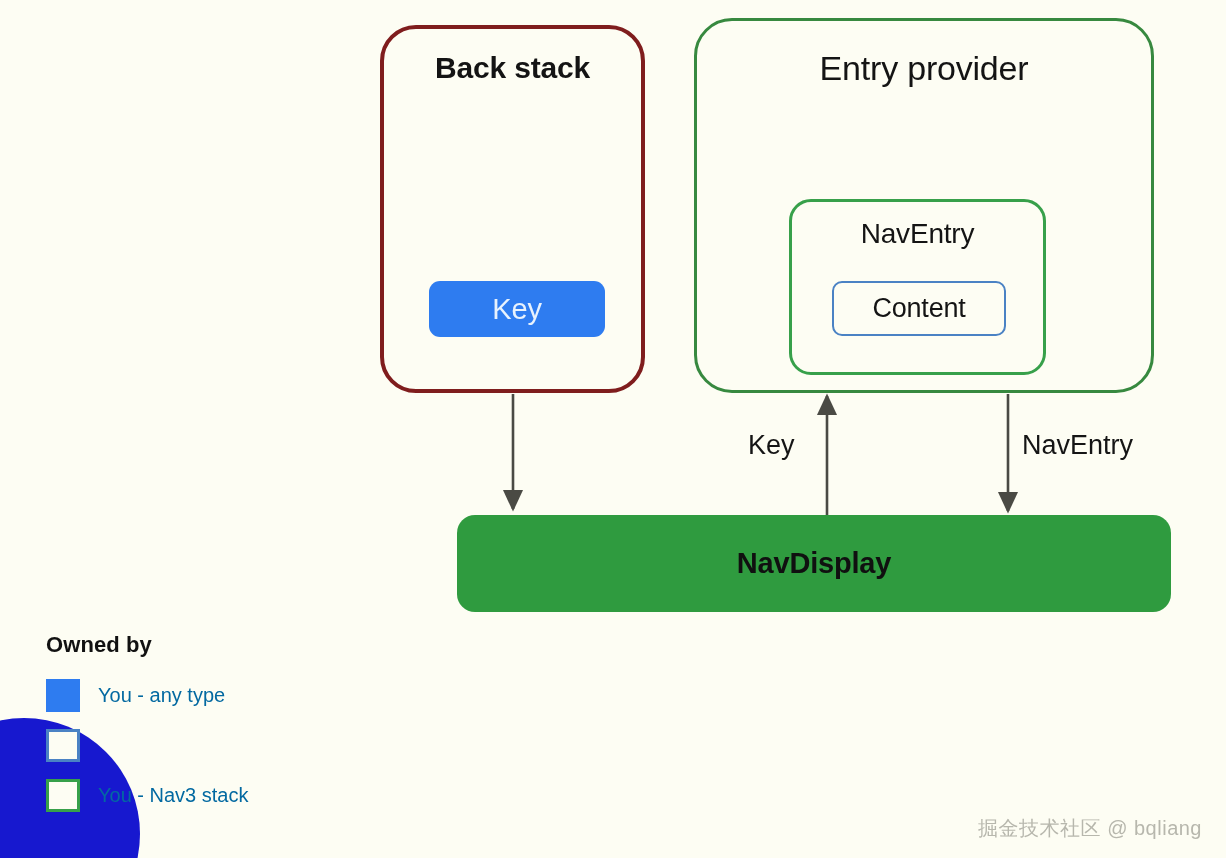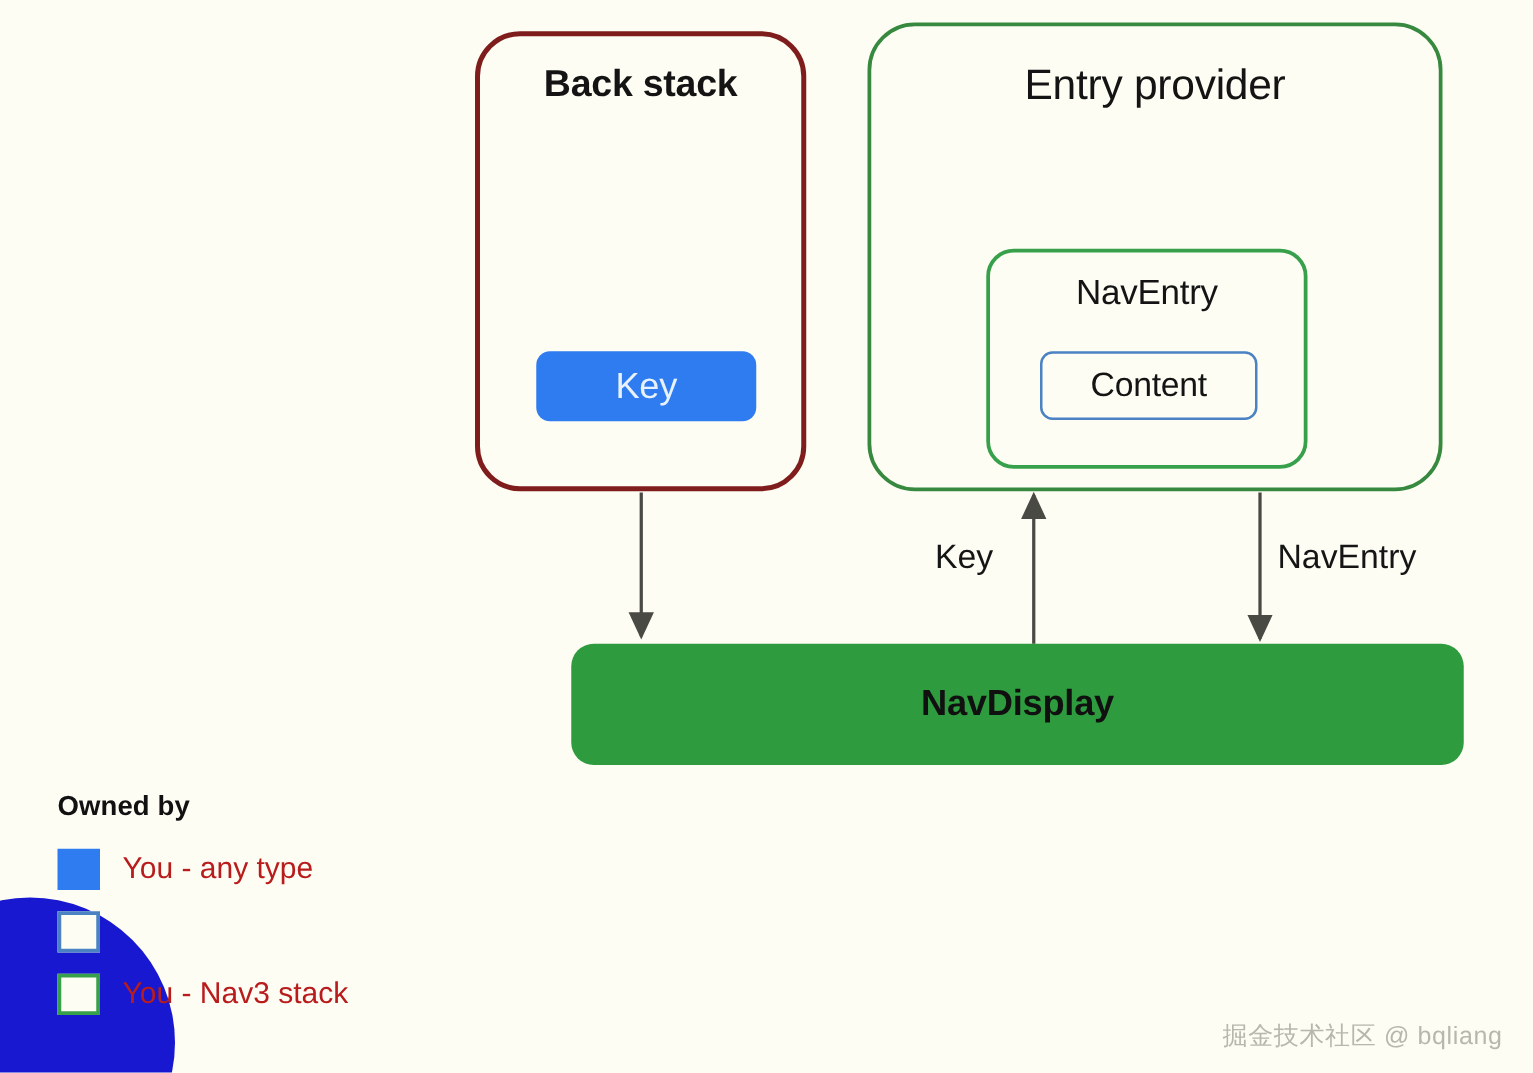--- a/index.html
+++ b/index.html
@@ -192,22 +192,22 @@
     height: 33px;
     box-sizing: border-box;
     flex: 0 0 auto;
   }
   .sw-blue-fill   { background: #2e7cf0; }
   .sw-blue-out    { background: #fdfdf3; border: 3px solid #4a82c4; }
   .sw-green-out   { background: #fdfdf3; border: 3px solid #37a04a; }
   .sw-green-fill  { background: #2f9b3f; }
   .legend-label {
     margin-left: 18px;
-    font-size: 24px;
-    color: #b91c1c;
+    font-size: 20px;
+    color: #0369a1;
     white-space: nowrap;
   }
 
   
   .watermark {
     position: absolute;
     right: 24px;
     bottom: 16px;
     font-size: 20px;
     color: #b7b7ad;

